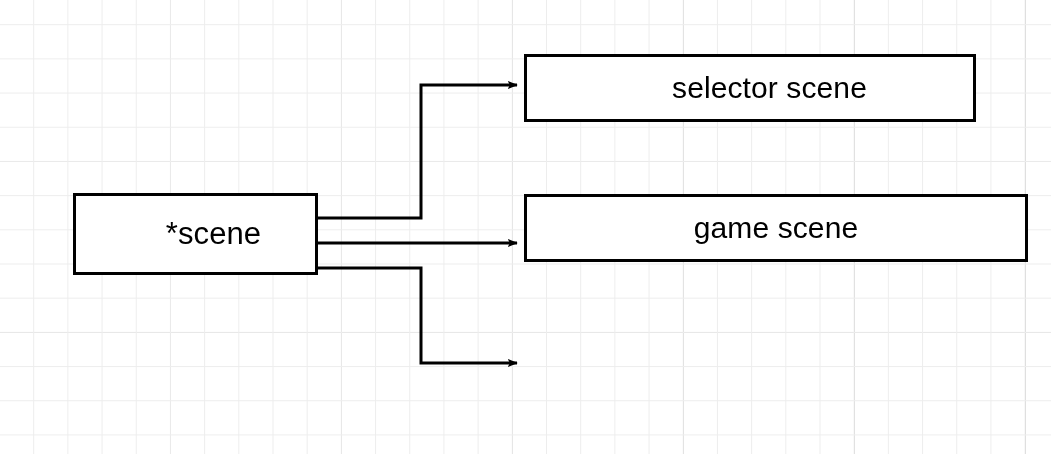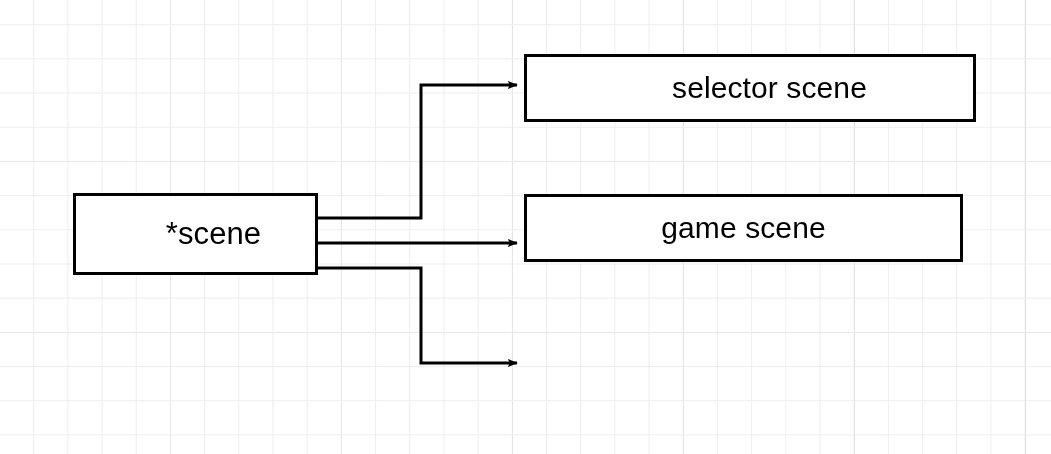--- a/index.html
+++ b/index.html
@@ -44,21 +44,21 @@
     justify-content: center;
   }
   .node-label {
     font-family: "Liberation Sans", sans-serif;
     color: #000000;
     white-space: nowrap;
     letter-spacing: 0.1px;
   }
   #node-scene        { left: 73px;  top: 193px; width: 245px; height: 82px; padding-left: 36px; }
   #node-selector     { left: 524px; top: 54px;  width: 452px; height: 68px; padding-left: 39px; }
-  #node-game         { left: 524px; top: 194px; width: 439px; height: 68px; }
+  #node-game         { left: 524px; top: 194px; width: 504px; height: 68px; }
   #node-menu         { left: 524px; top: 332px; width: 452px; height: 68px; }
   #node-scene    .node-label { font-size: 31px; }
   #node-selector .node-label,
   #node-game     .node-label,
   #node-menu     .node-label { font-size: 30px; }
 </style>
 </head>
 <body>
 
 <div id="canvas">

